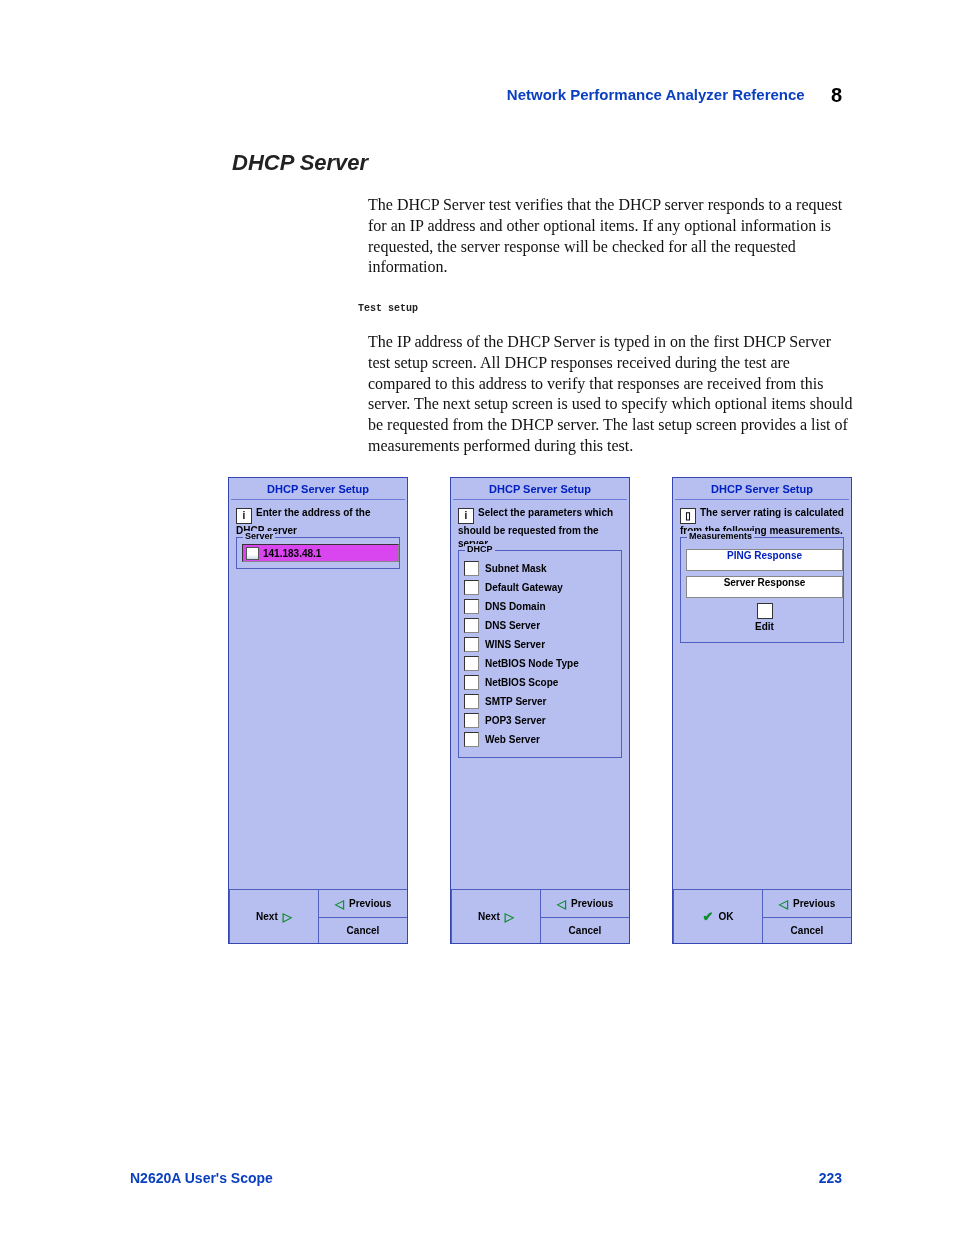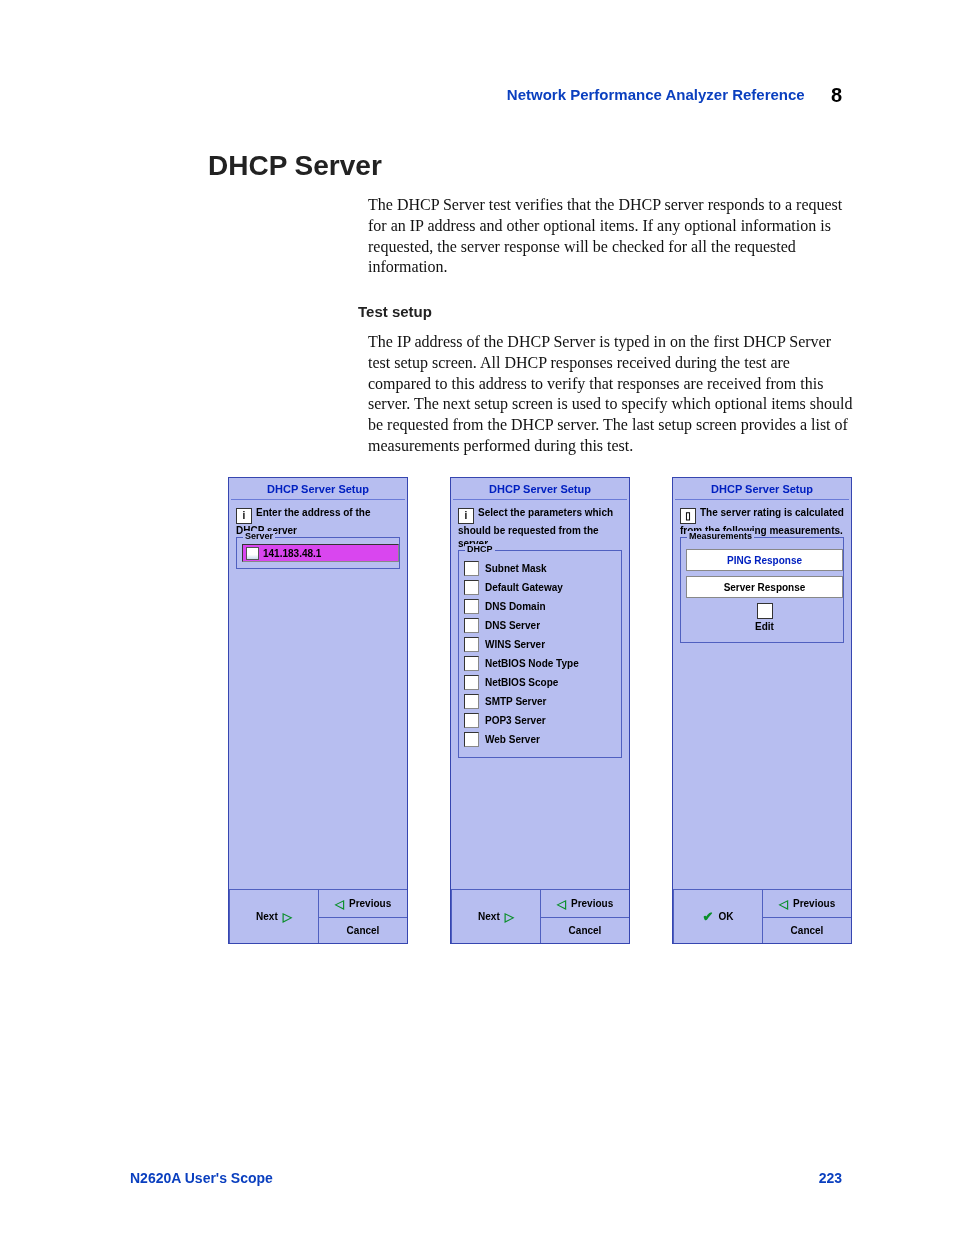--- a/index.html
+++ b/index.html
@@ -21,43 +21,44 @@
   }
   .header-title { color: #0a3fbf; }
   .chapter-num {
     color: #000;
     font-size: 20px;
     margin-left: 22px;
     vertical-align: -2px;
   }
   .section-heading {
     position: absolute;
-    left: 208px;
+    left: 232px;
     top: 150px;
     font-family: Arial, Helvetica, sans-serif;
     font-weight: bold;
-    font-size: 28px;
+    font-size: 22px;
     color: #222;
+    font-style: italic;
   }
   .body-para {
     position: absolute;
     left: 368px;
     width: 488px;
     font-size: 16px;
     line-height: 1.3;
     color: #111;
   }
   .para1 { top: 195px; }
   .subhead {
     position: absolute;
     left: 358px;
     top: 303px;
-    font-family: Liberation Sans, sans-serif;
-    font-weight: bold;
-    font-size: 15px;
+    font-family: Liberation Mono, monospace;
+    font-weight: bold;
+    font-size: 10px;
     color: #222;
   }
   .para2 { top: 332px; }
   .panels {
     position: absolute;
     left: 228px;
     top: 477px;
     display: flex;
     gap: 42px;
   }
@@ -164,21 +165,20 @@
   .btn .arrow { font-size: 12px; }
   .arrow.left { color: #0a8f2a; }
   .arrow.right { color: #0a8f2a; }
   .arrow.check { color: #0a8f2a; font-size: 13px; }
   .meas-item {
     background: #fff;
     border: 1px solid #888;
     margin: 5px 0;
     height: 20px;
     display: flex;
-    align-items: center;
     justify-content: center;
     font-weight: bold;
     font-size: 10px;
   }
   .meas-item.sel { color: #0020c0; }
   .edit-icon {
     width: 14px;
     height: 14px;
     border: 1px solid #333;
     background: #fff;

